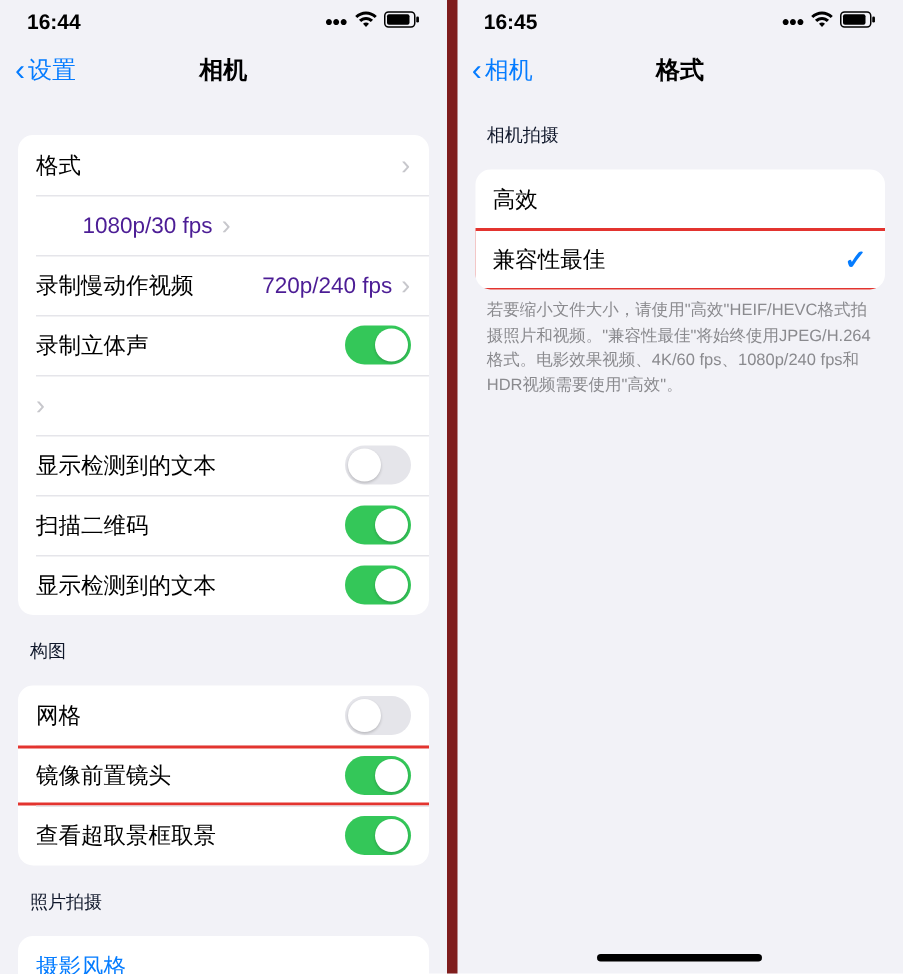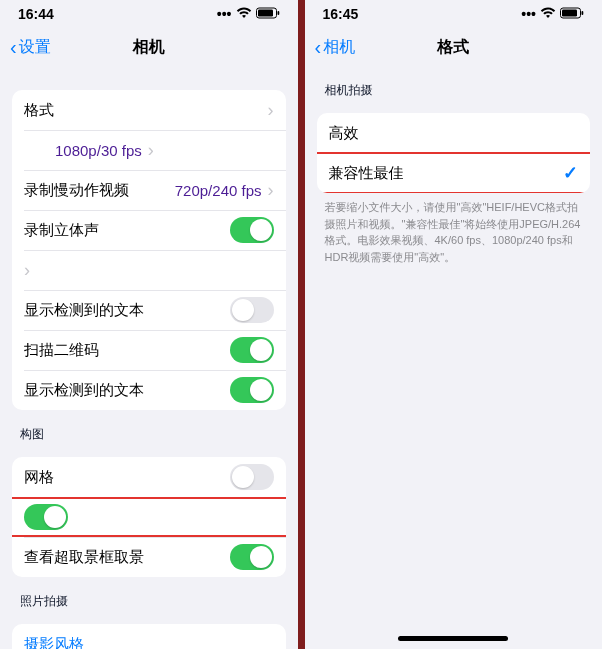--- a/index.html
+++ b/index.html
@@ -114,20 +114,21 @@
 
       <div class="section-header">构图</div>
       <div class="group" style="position:relative;">
         <div class="row">
           <span class="label">网格</span>
           <span class="toggle off">
               <span class="knob"></span>
             </span>
         </div>
         <div class="row" style="position:relative;">
+          <span class="label">镜像前置镜头</span>
           <span class="toggle on">
               <span class="knob"></span>
             </span>
           <span class="hl" style="left:-2px; right:-2px; top:0; bottom:0;"></span>
         </div>
         <div class="row">
           <span class="label">查看超取景框取景</span>
           <span class="toggle on">
               <span class="knob"></span>
             </span>

